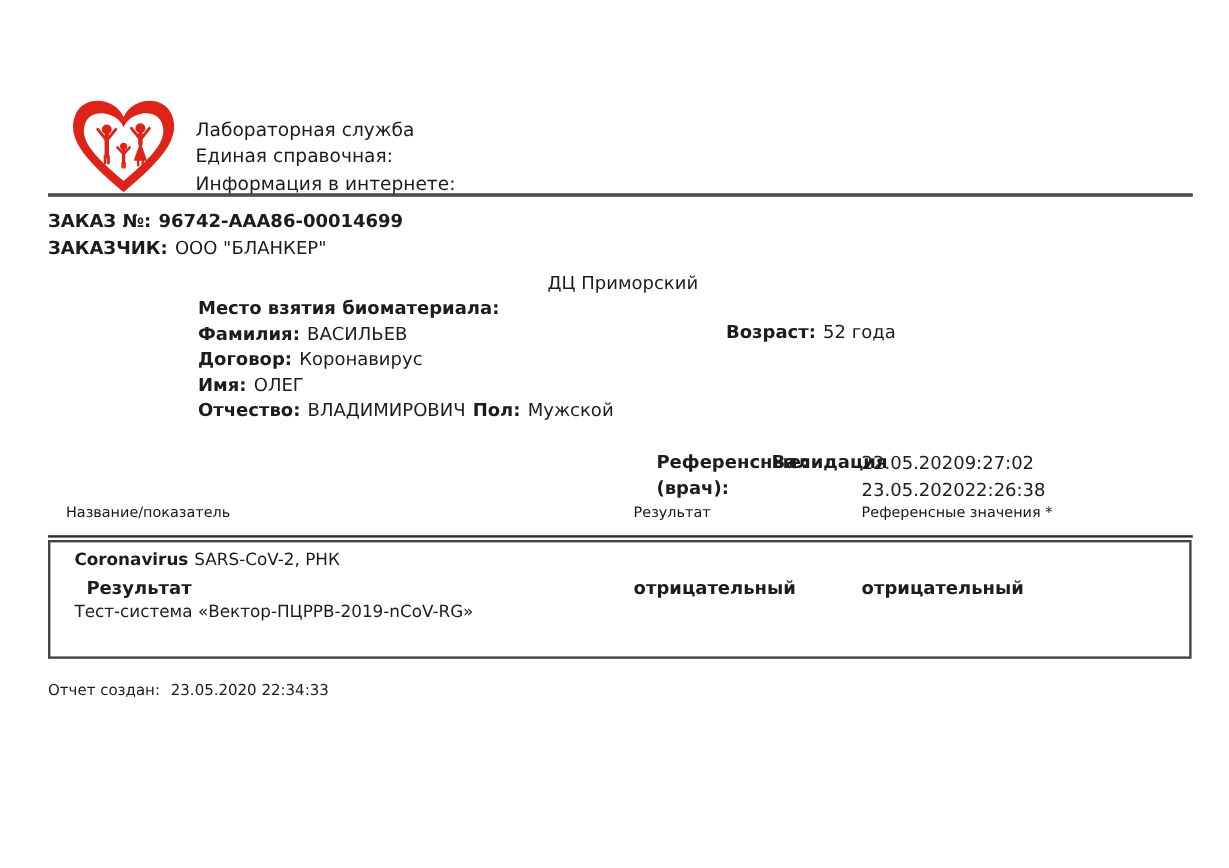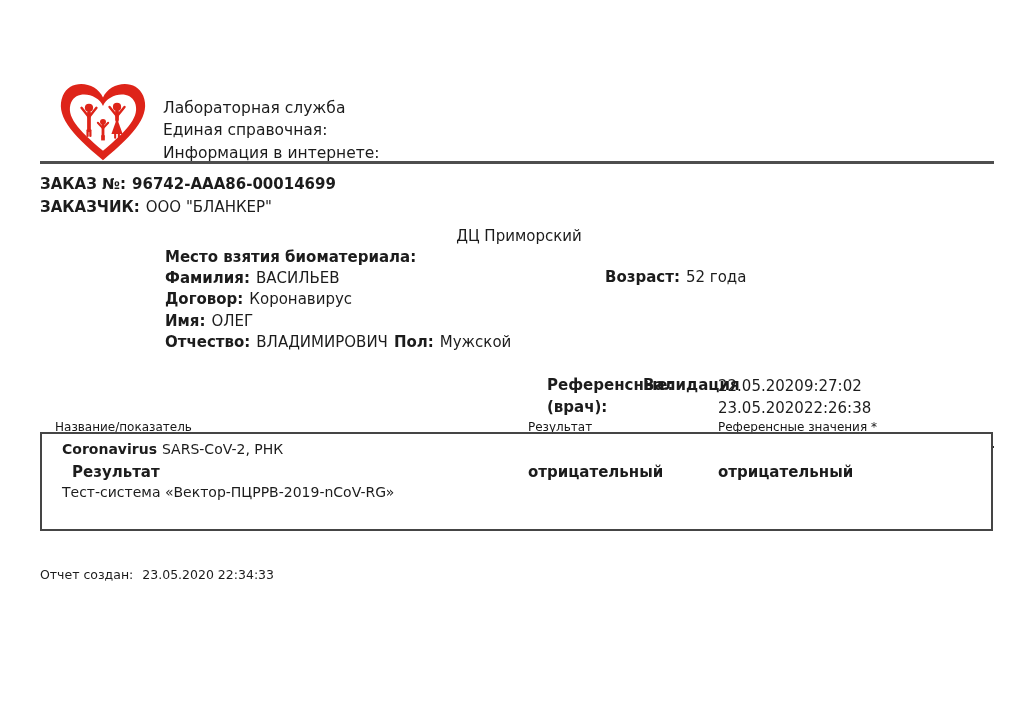--- a/index.html
+++ b/index.html
@@ -31,21 +31,21 @@
   .reg-l3{left:0;top:21.5px;}
   .reg-dates{left:171px;top:0;width:137px;line-height:21.5px;}
   .dt-row{display:flex;justify-content:space-between;}
 
   .tbl-hdr{top:420px;font-size:12px;color:#161616;}
   .tbl-hdr-name{left:55px;}
   .tbl-hdr-result{left:528px;}
   .tbl-hdr-ref{left:718px;}
   .tbl-hdr-line{left:40px;top:446px;width:954px;height:2px;background:#2f2f2f;}
 
-  .result-box{left:40px;top:432px;width:949px;height:95px;border:2px solid #454545;background:#fff;}
+  .result-box{left:40px;top:450px;width:949px;height:95px;border:2px solid #454545;background:#fff;}
   .rb-line1{left:20px;top:7px;font-size:14px;}
   .rb-line1 .rest{margin-left:5px;}
   .rb-line2{top:29px;font-size:15px;font-weight:bold;}
   .rb-row-label{left:30px;}
   .rb-result{left:486px;}
   .rb-ref{left:676px;}
   .rb-line3{left:20px;top:50px;font-size:14px;}
 
   .footer-line{left:40px;top:567px;font-size:12.5px;}
   .footer-line .lbl3{margin-right:9px;}

